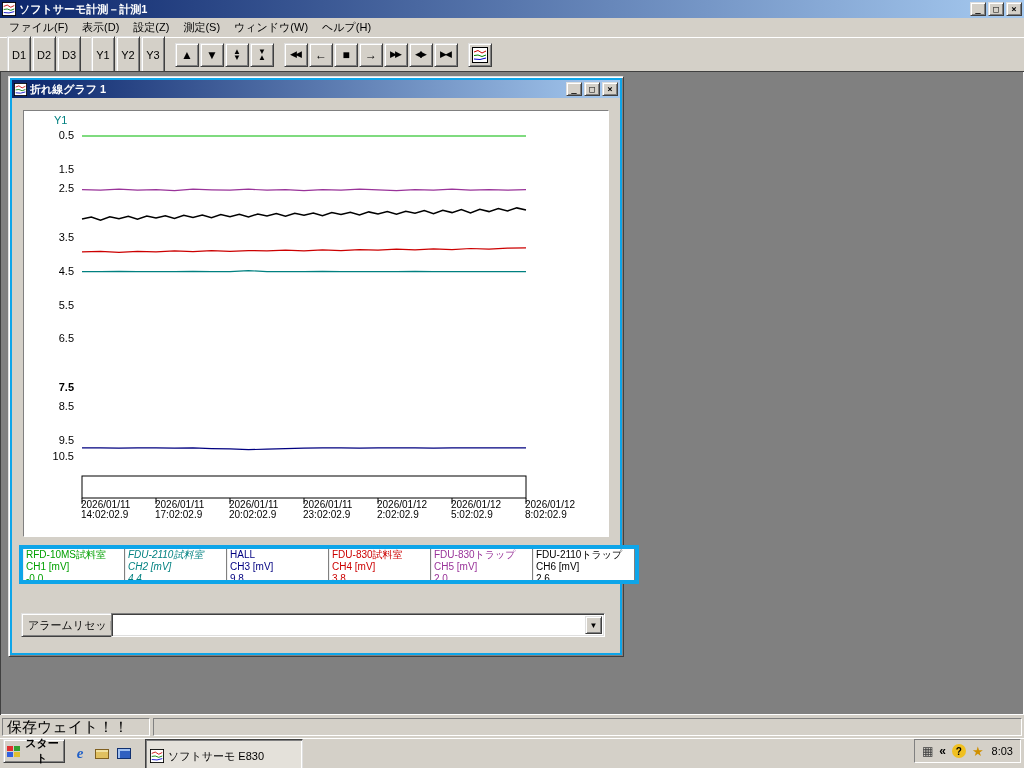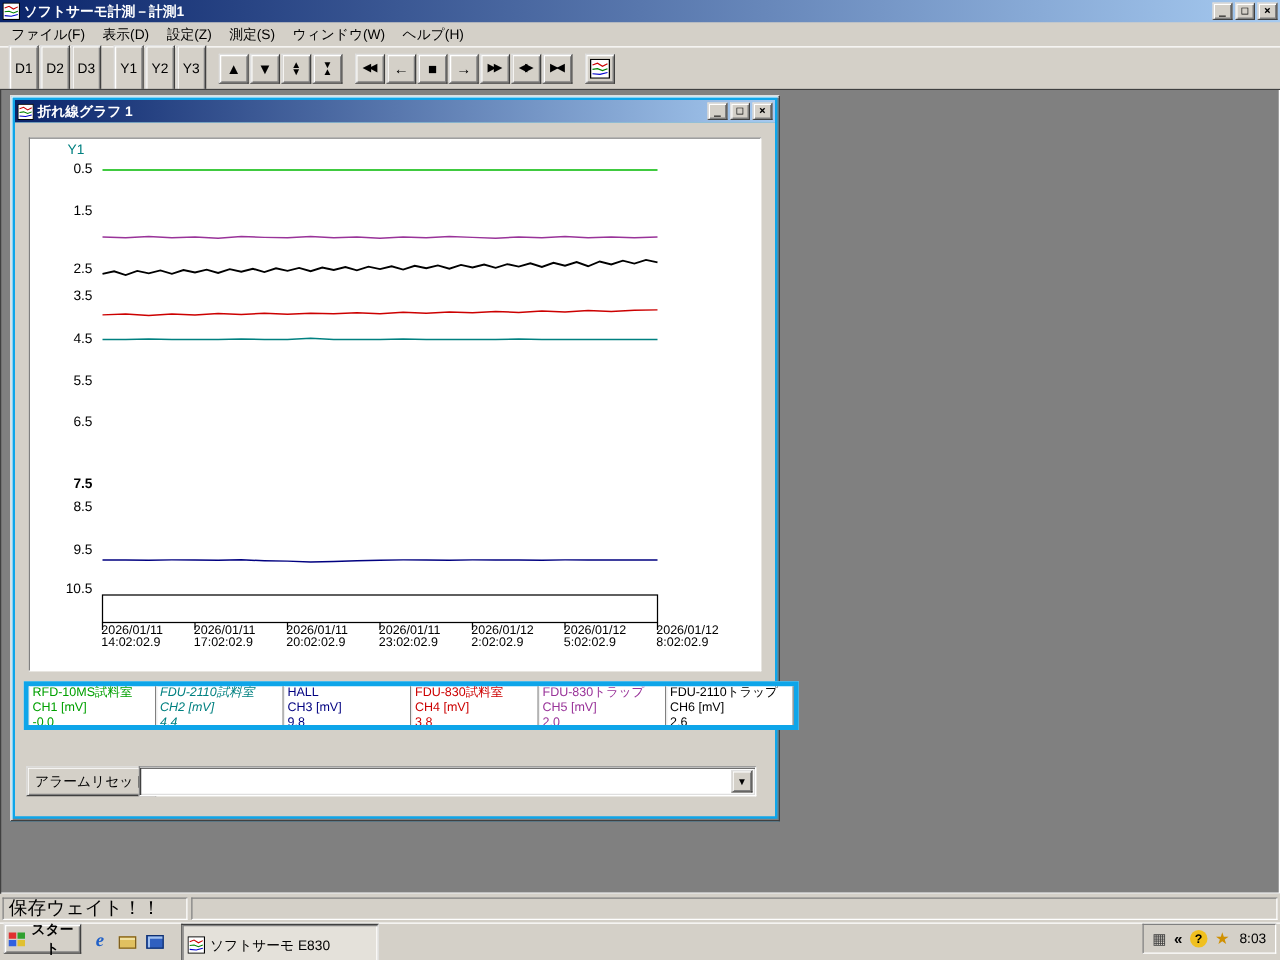--- a/index.html
+++ b/index.html
@@ -209,29 +209,29 @@
               <polyline points="58.0,78.6 76.5,79.2 95.0,78.2 113.5,79.2 132.0,78.6 150.5,79.6 169.0,78.2 187.5,78.9 206.0,79.2 224.5,78.2 243.0,79.2 261.5,78.6 280.0,79.6 298.5,78.6 317.0,79.2 335.5,78.2 354.0,78.9 372.5,79.6 391.0,78.6 409.5,79.2 428.0,78.2 446.5,79.2 465.0,78.6 483.5,79.2 502.0,78.6" fill="none" stroke="#993399" stroke-width="1.2"></polyline>
               <polyline points="58.0,108.1 67.3,106.0 76.5,109.1 85.8,105.7 95.0,107.7 104.3,105.3 113.5,108.1 122.8,105.0 132.0,107.0 141.3,104.7 150.5,107.4 159.8,104.3 169.0,106.4 178.3,104.0 187.5,106.7 196.8,103.6 206.0,105.7 215.3,103.3 224.5,106.0 233.8,103.0 243.0,105.0 252.3,102.6 261.5,105.3 270.8,102.3 280.0,104.3 289.3,102.0 298.5,104.7 307.8,101.6 317.0,103.6 326.3,101.3 335.5,104.0 344.8,100.9 354.0,103.0 363.3,100.6 372.5,103.3 381.8,100.3 391.0,102.3 400.3,99.6 409.5,102.6 418.8,99.2 428.0,101.6 437.3,98.6 446.5,102.0 455.8,98.2 465.0,100.6 474.3,97.5 483.5,99.9 492.8,96.9 502.0,98.9" fill="none" stroke="#000000" stroke-width="1.5"></polyline>
               <polyline points="58.0,140.9 76.5,140.3 95.0,141.3 113.5,140.3 132.0,140.9 150.5,139.9 169.0,140.6 187.5,139.6 206.0,140.3 224.5,139.6 243.0,139.9 261.5,139.2 280.0,139.9 298.5,138.9 317.0,139.6 335.5,138.6 354.0,139.2 372.5,138.2 391.0,138.9 409.5,137.9 428.0,138.6 446.5,137.5 465.0,138.2 483.5,137.2 502.0,136.9" fill="none" stroke="#cc0000" stroke-width="1.2"></polyline>
               <polyline points="58.0,160.6 76.5,160.6 95.0,160.3 113.5,160.6 132.0,160.6 150.5,160.6 169.0,160.3 187.5,160.6 206.0,160.6 224.5,159.6 243.0,160.6 261.5,160.6 280.0,160.6 298.5,160.3 317.0,160.6 335.5,160.6 354.0,160.6 372.5,160.6 391.0,160.3 409.5,160.6 428.0,160.6 446.5,160.6 465.0,160.6 483.5,160.6 502.0,160.6" fill="none" stroke="#008080" stroke-width="1.2"></polyline>
               <polyline points="58.0,336.9 76.5,336.9 95.0,337.2 113.5,336.9 132.0,336.9 150.5,337.2 169.0,336.9 187.5,337.6 206.0,337.9 224.5,338.6 243.0,338.2 261.5,337.6 280.0,337.2 298.5,336.9 317.0,336.9 335.5,337.2 354.0,336.9 372.5,336.9 391.0,336.9 409.5,337.2 428.0,336.9 446.5,336.9 465.0,336.9 483.5,336.9 502.0,336.9" fill="none" stroke="#000080" stroke-width="1.2"></polyline>
             </svg>
           <div class="yaxis-name">Y1</div>
           <div class="overlay">
               <div class="ylab" style="top: 18px;">0.5</div>
               <div class="ylab" style="top: 51.9px;">1.5</div>
-              <div class="ylab" style="top: 98px;">2.5</div>
+              <div class="ylab" style="top: 71px;">2.5</div>
               <div class="ylab" style="top: 119.7px;">3.5</div>
               <div class="ylab" style="top: 153.6px;">4.5</div>
               <div class="ylab" style="top: 187.5px;">5.5</div>
               <div class="ylab" style="top: 221.4px;">6.5</div>
               <div class="ylab" style="top: 270px; font-weight: bold;">7.5</div>
               <div class="ylab" style="top: 289.2px;">8.5</div>
               <div class="ylab" style="top: 323.1px;">9.5</div>
-              <div class="ylab" style="top: 354px;">10.5</div>
+              <div class="ylab" style="top: 339px;">10.5</div>
             </div>
           <div class="overlay">
               <div class="xlab" style="left: 57px; top: 389px;">
                 <div>2026/01/11</div>
                 <div>14:02:02.9</div>
               </div>
               <div class="xlab" style="left: 131px; top: 389px;">
                 <div>2026/01/11</div>
                 <div>17:02:02.9</div>
               </div>

